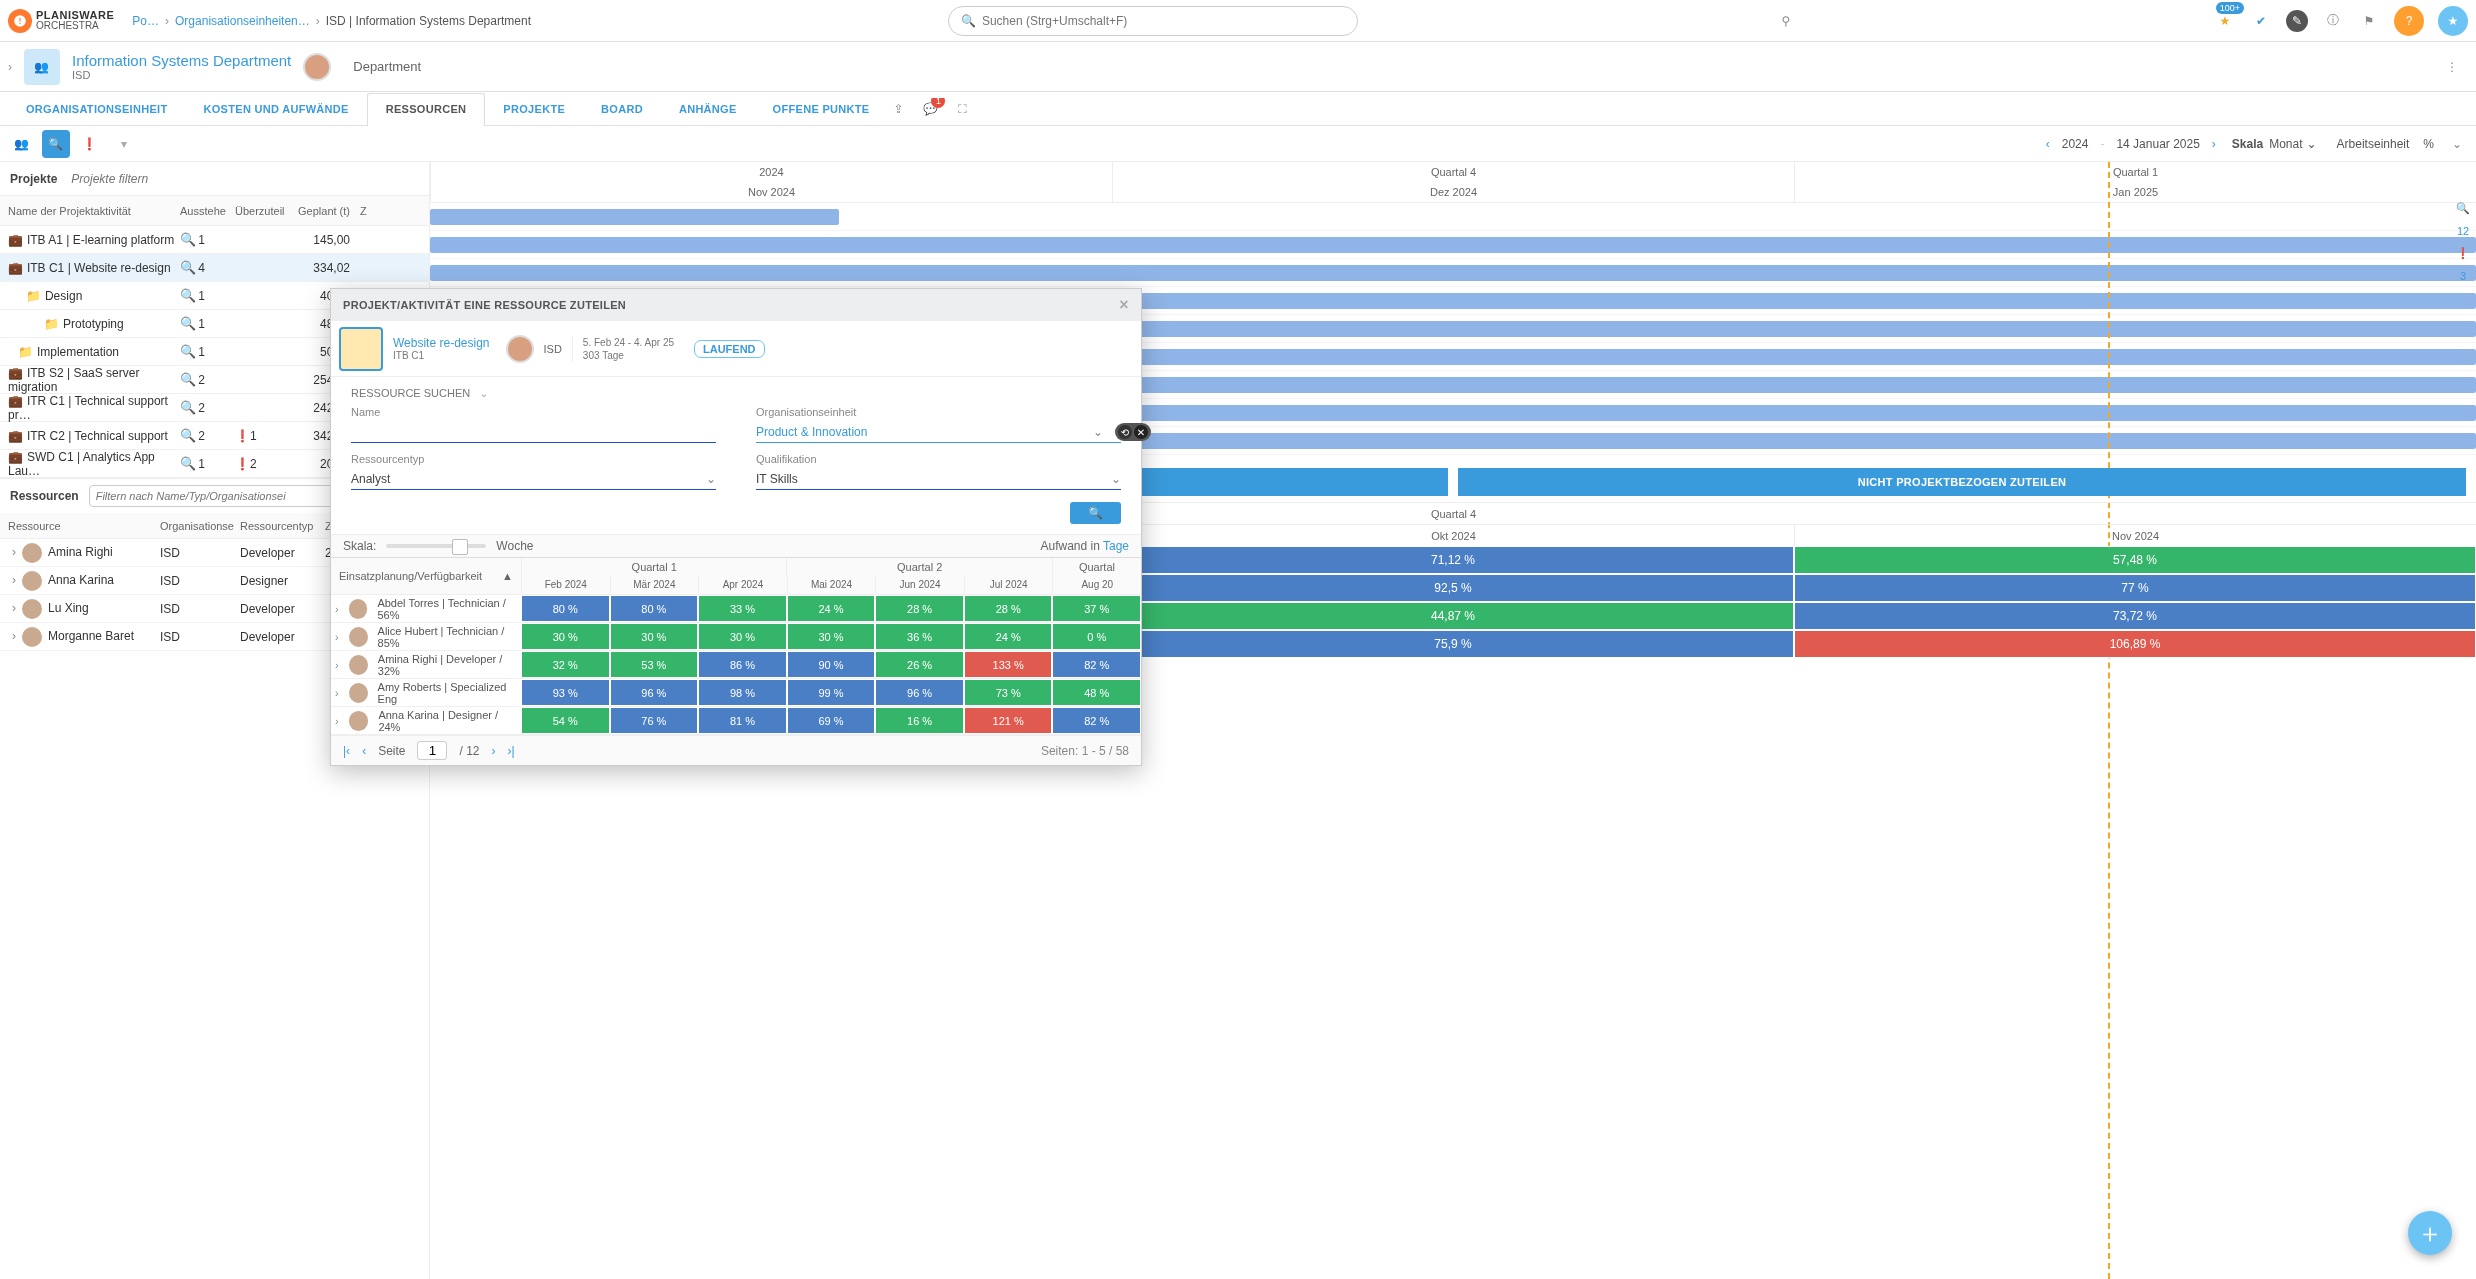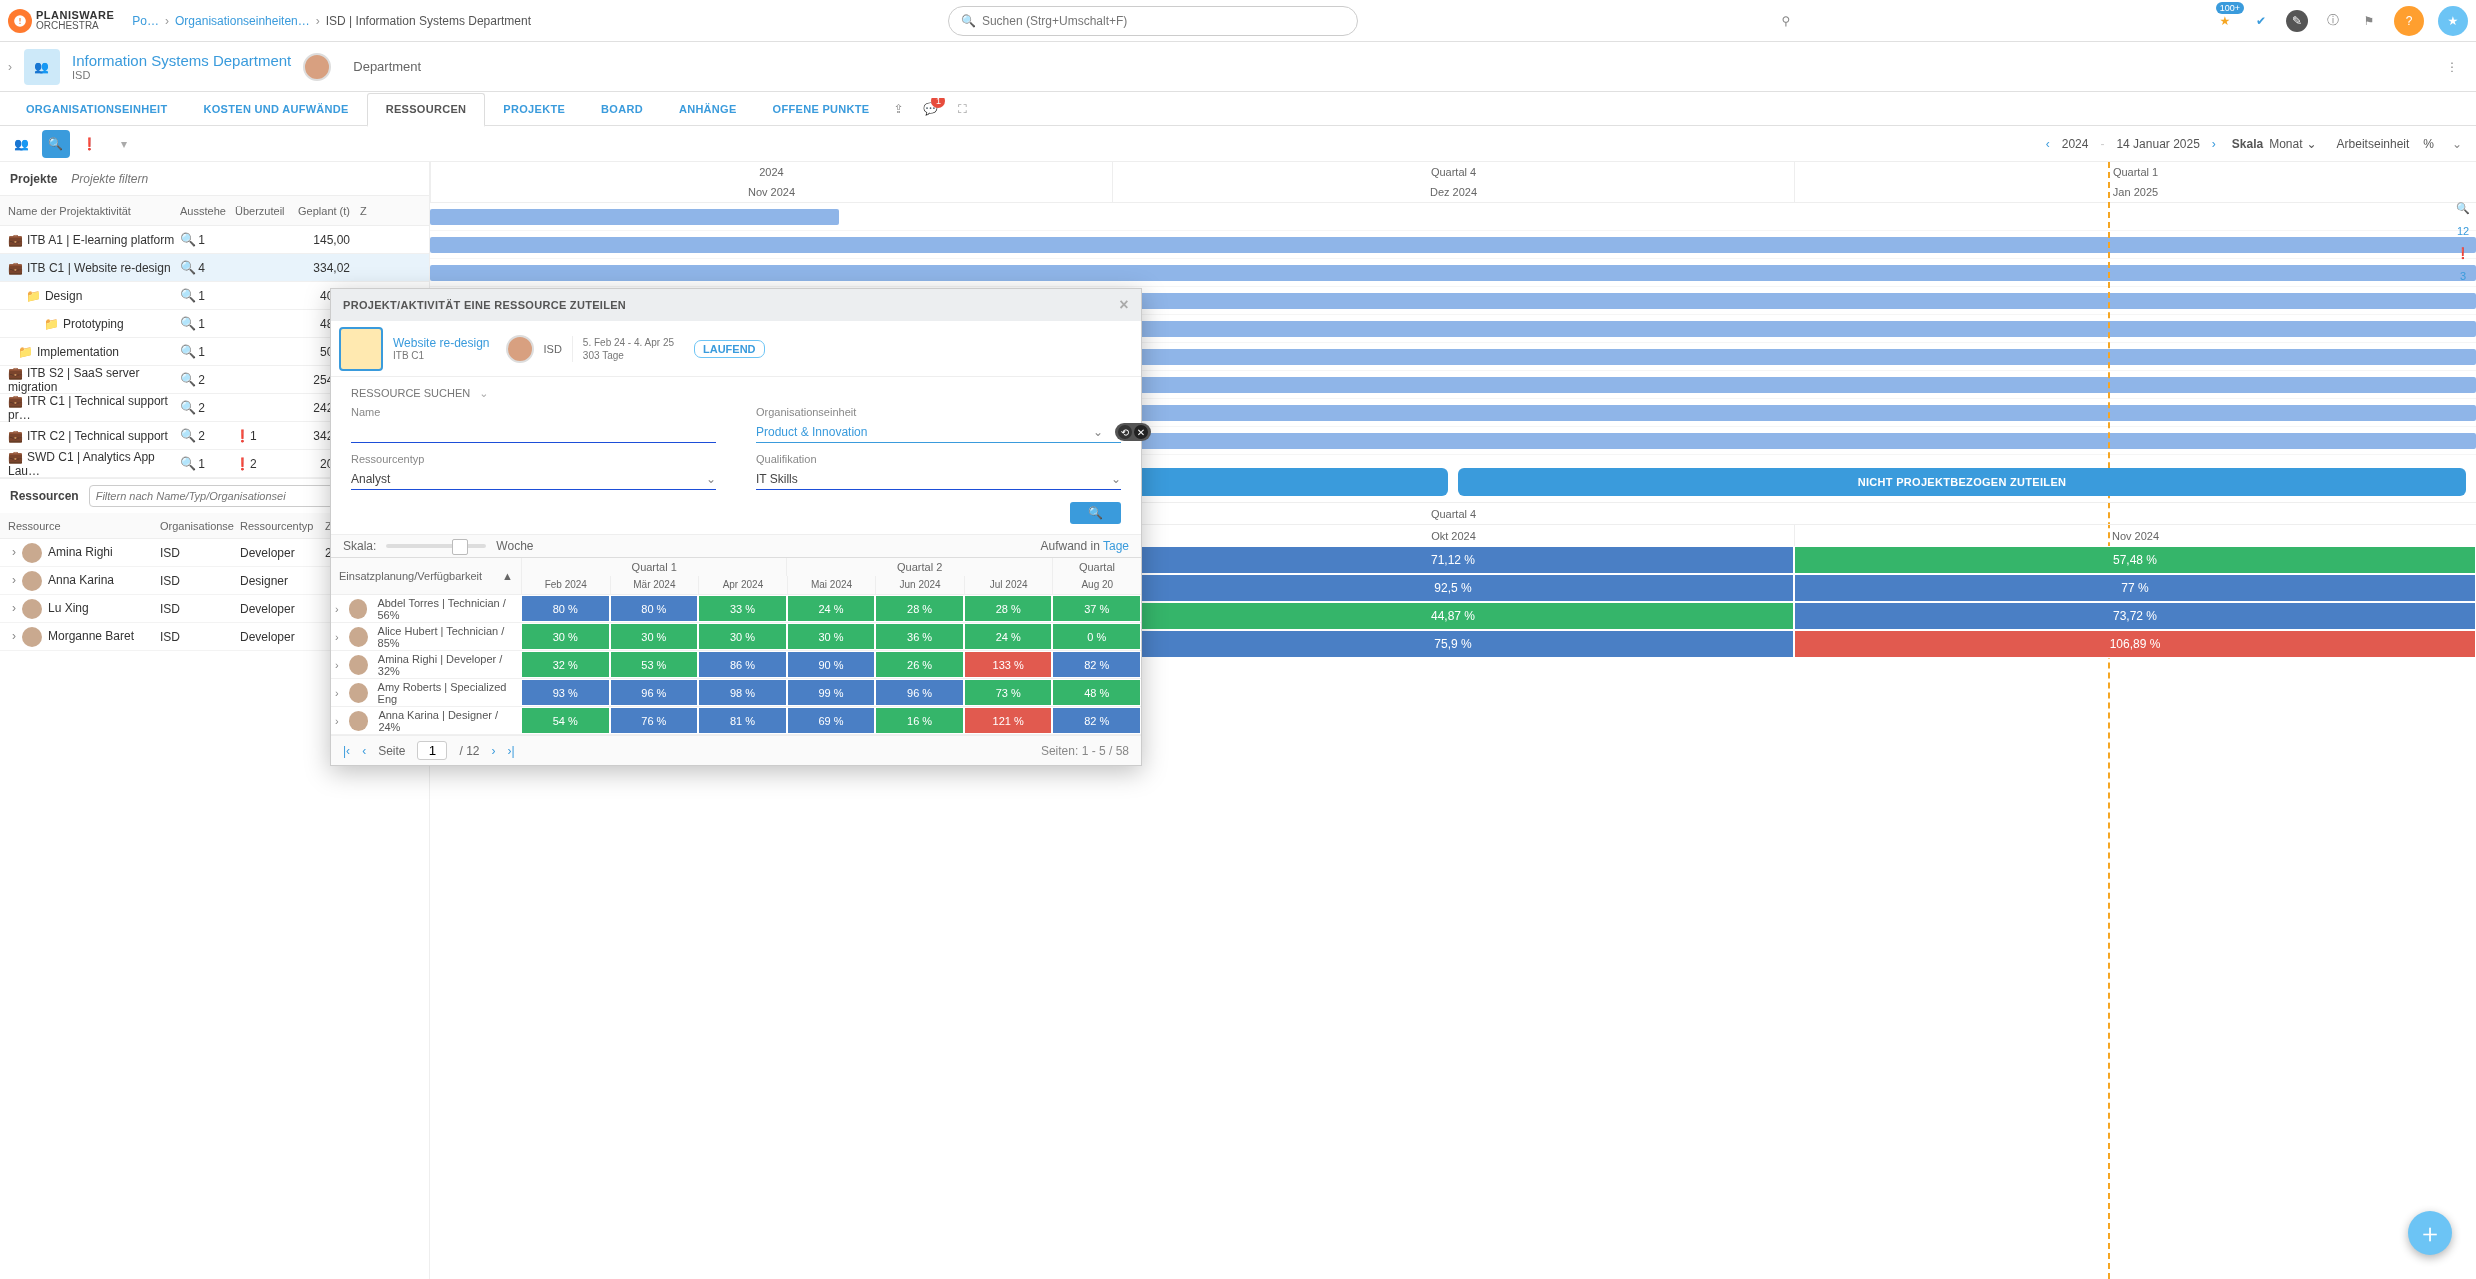--- a/index.html
+++ b/index.html
@@ -62,21 +62,21 @@
 .gantt{position:absolute;inset:0;background:#fff}
 .gantt-head{display:flex;flex-direction:column;border-bottom:1px solid #eee}
 .gantt-q{display:flex;height:20px;font-size:11px;color:#666}
 .gantt-q>div{flex:1;border-left:1px solid #eee;text-align:center;line-height:20px}
 .gantt-m{display:flex;height:20px;font-size:11px;color:#666}
 .gantt-m>div{flex:1;border-left:1px solid #eee;text-align:center;line-height:20px}
 .gantt-rows>div{height:28px;border-bottom:1px solid #f5f5f5;position:relative}
 .bar{position:absolute;height:16px;top:6px;background:#8fb5e8;border-radius:2px}
 .vline{position:absolute;top:0;bottom:0;border-left:2px dashed #f5a623;left:82%}
 .buttons-row{display:flex;gap:10px;padding:6px 10px}
-.bigbtn{flex:1;background:#3a9bdc;color:#fff;text-align:center;padding:8px 0;font-size:11px;font-weight:bold;letter-spacing:.3px;cursor:pointer;border-radius:6px}
+.bigbtn{flex:1;background:#3a9bdc;color:#fff;text-align:center;padding:8px 0;font-size:11px;font-weight:bold;letter-spacing:.3px;cursor:pointer;border-radius:0}
 .pct-head{display:flex;height:22px;font-size:11px;color:#666;border-top:1px solid #eee}
 .pct-head>div{flex:1;border-left:1px solid #eee;text-align:center;line-height:22px}
 .pct-rows>div{display:flex;height:28px}
 .pct-rows>div>div{flex:1;border:1px solid #fff;display:flex;align-items:center;justify-content:center;color:#fff;font-size:12px}
 .g{background:#35b56a}.b{background:#4a7fc5}.r{background:#e15a4f}
 .res-panel{display:flex;flex-direction:column;border-top:1px solid #eee}
 .res-head{display:flex;align-items:center;height:34px;padding:0 10px;gap:10px}
 .res-head input{flex:1;border:1px solid #ccc;border-radius:4px;padding:4px 6px;font-size:11px;font-style:italic;color:#888}
 .chip{background:#3a9bdc;color:#fff;border-radius:10px;padding:2px 8px;font-size:11px}
 .res-grid-head{display:flex;height:26px;align-items:center;background:#fafafa;font-size:11px;color:#666;border-bottom:1px solid #eee}

